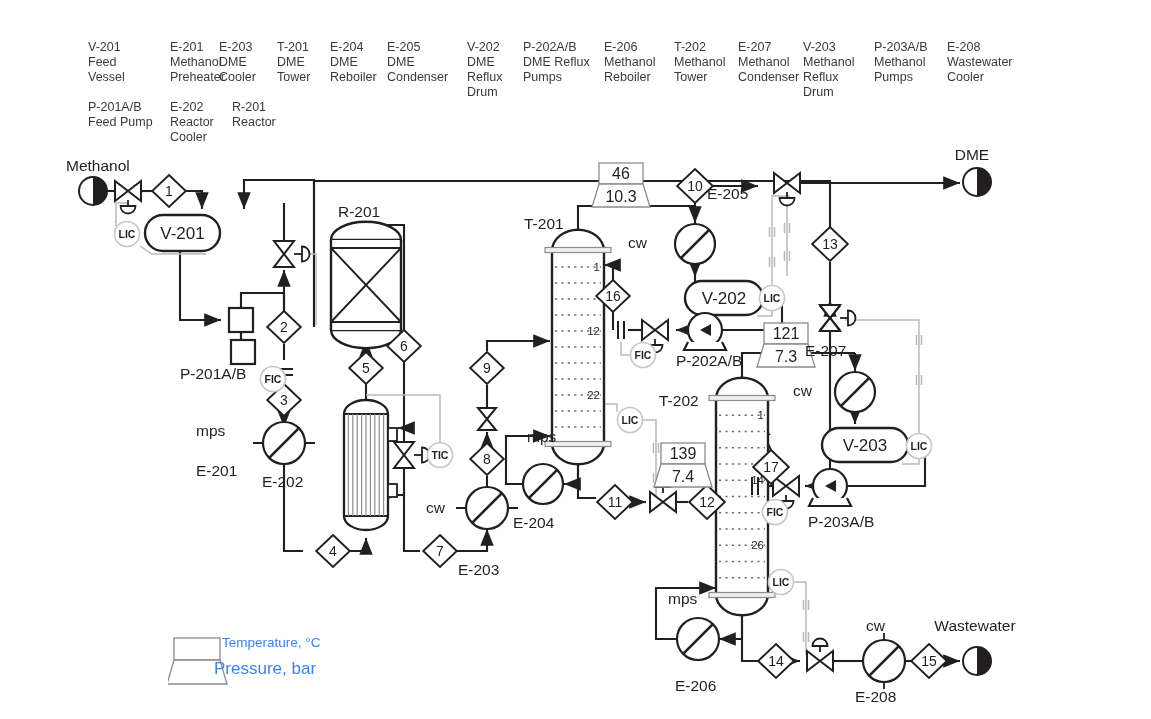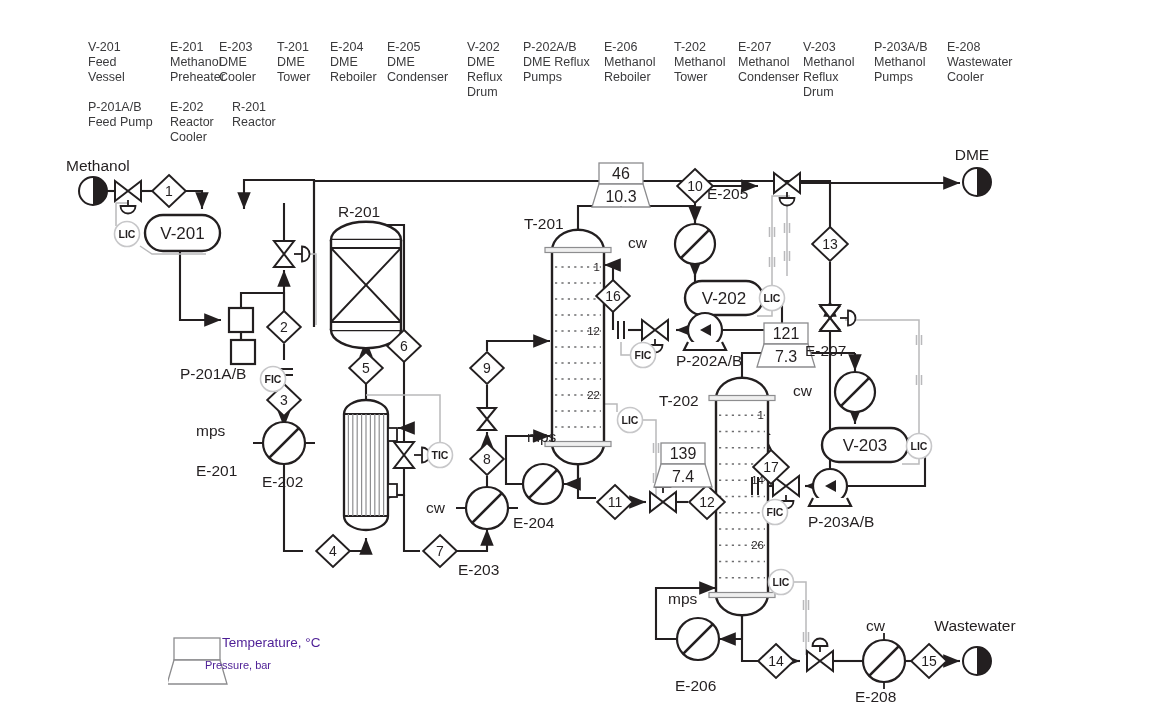--- a/index.html
+++ b/index.html
@@ -1,19 +1,19 @@
 <!DOCTYPE html>
 <html><head>
 <meta charset="utf-8">
 <style>
   html,body{margin:0;padding:0;background:#ffffff;}
   body{width:1151px;height:719px;font-family:"Liberation Sans",sans-serif;color:#231f20;overflow:hidden;}
   #root{position:relative;width:1038px;height:719px;}
   .legend{position:absolute;font-size:12.5px;line-height:15px;color:#3a3a3c;white-space:pre-line;}
-  .lbl{position:absolute;font-size:14.5px;color:#4c1d95;white-space:nowrap;}
+  .lbl{position:absolute;font-size:14.5px;color:#3b82f6;white-space:nowrap;}
   .lbl.sm{font-size:12.5px;}
   svg{position:absolute;left:0;top:0;}
   text{font-family:"Liberation Sans",sans-serif;fill:#231f20;}
 </style>
 </head>
 <body>
 
 <div id="root">
 
   <div id="legend-row1">
@@ -540,15 +540,15 @@
         <text x="866" y="631" font-size="15.5" text-anchor="start" font-family="&quot;Liberation Sans&quot;,sans-serif" fill="#231f20">cw</text>
         <text x="855" y="702" font-size="15.5" text-anchor="start" font-family="&quot;Liberation Sans&quot;,sans-serif" fill="#231f20">E-208</text>
       </g>
   </svg>
 
   <svg width="200" height="70" style="left:168px;top:632px;position:absolute;">
     <rect x="6" y="6" width="46" height="22" fill="#fff" stroke="#8c8c8e" stroke-width="1.3"></rect>
     <path d="M6,28 L52,28 L59,52 L-1,52 z" fill="#fff" stroke="#8c8c8e" stroke-width="1.3"></path>
   </svg>
   <div class="lbl sm" style="left:222px;top:635px;font-size:13.5px;">Temperature, °C</div>
-  <div class="lbl sm" style="left:205px;top:659px;font-size:11px;">Pressure, bar</div>
+  <div class="lbl sm" style="left:214px;top:659px;font-size:17px;">Pressure, bar</div>
 
 </div>
 
 </body></html>

